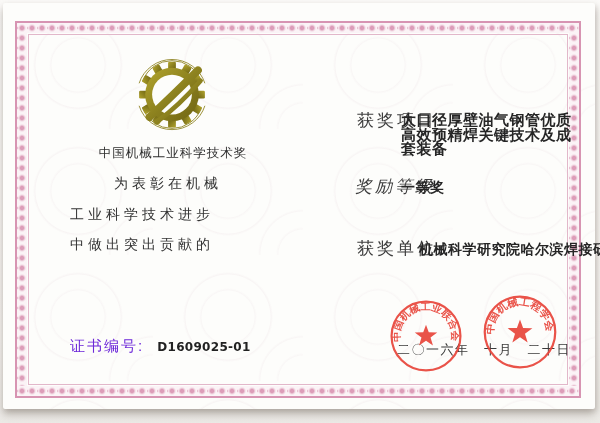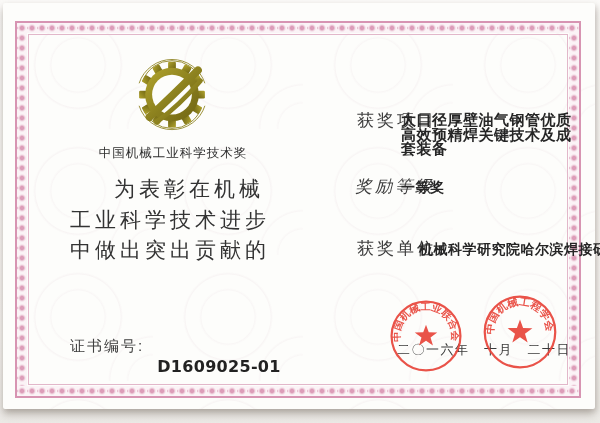--- a/index.html
+++ b/index.html
@@ -39,32 +39,32 @@
   .frame-inner{position:absolute;inset:11px;border:1px solid #e2b7ca;}
   .logo{position:absolute;left:121px;top:50px;width:96px;height:90px;}
   .award-title{
     position:absolute;left:92px;top:142px;width:156px;text-align:center;
     font-size:12.5px;letter-spacing:1px;color:#2e2e2e;font-weight:500;
     font-family:Liberation Mono, monospace;
   }
   .body-text{
     position:absolute;left:67px;top:172px;width:240px;
     font-family:"DejaVu Serif","Liberation Serif",serif;
-    color:#333;font-size:21px;
+    color:#333;font-size:14px;
   }
   .body-text .line{height:30.5px;letter-spacing:4px;white-space:nowrap;}
   .body-text .line.first{text-indent:44px;}
   .certno{position:absolute;left:67px;top:334px;}
   .certno .lbl{
     display:inline-block;font-family:Liberation Sans, sans-serif;
-    font-size:15px;letter-spacing:2px;color:#404040;vertical-align:top;
+    font-size:15px;letter-spacing:2px;color:#6d28d9;vertical-align:top;
   }
   .certno .val{
-    display:inline-block;margin-left:8px;margin-top:20px;
-    font-size:16px;font-weight:bold;color:#222;letter-spacing:.3px;vertical-align:top;
+    display:inline-block;margin-left:8px;margin-top:3px;
+    font-size:12px;font-weight:bold;color:#222;letter-spacing:.3px;vertical-align:top;
   }
   .field-label{
     position:absolute;font-family:"DejaVu Serif","Liberation Serif",serif;
     font-size:17px;letter-spacing:3px;color:#3d3d3d;white-space:nowrap;margin-left:28px;
   }
   .field-value{
     position:absolute;font-size:15px;font-weight:bold;color:#262626;
     line-height:14.5px;letter-spacing:.5px;
   }
   .date-line{

